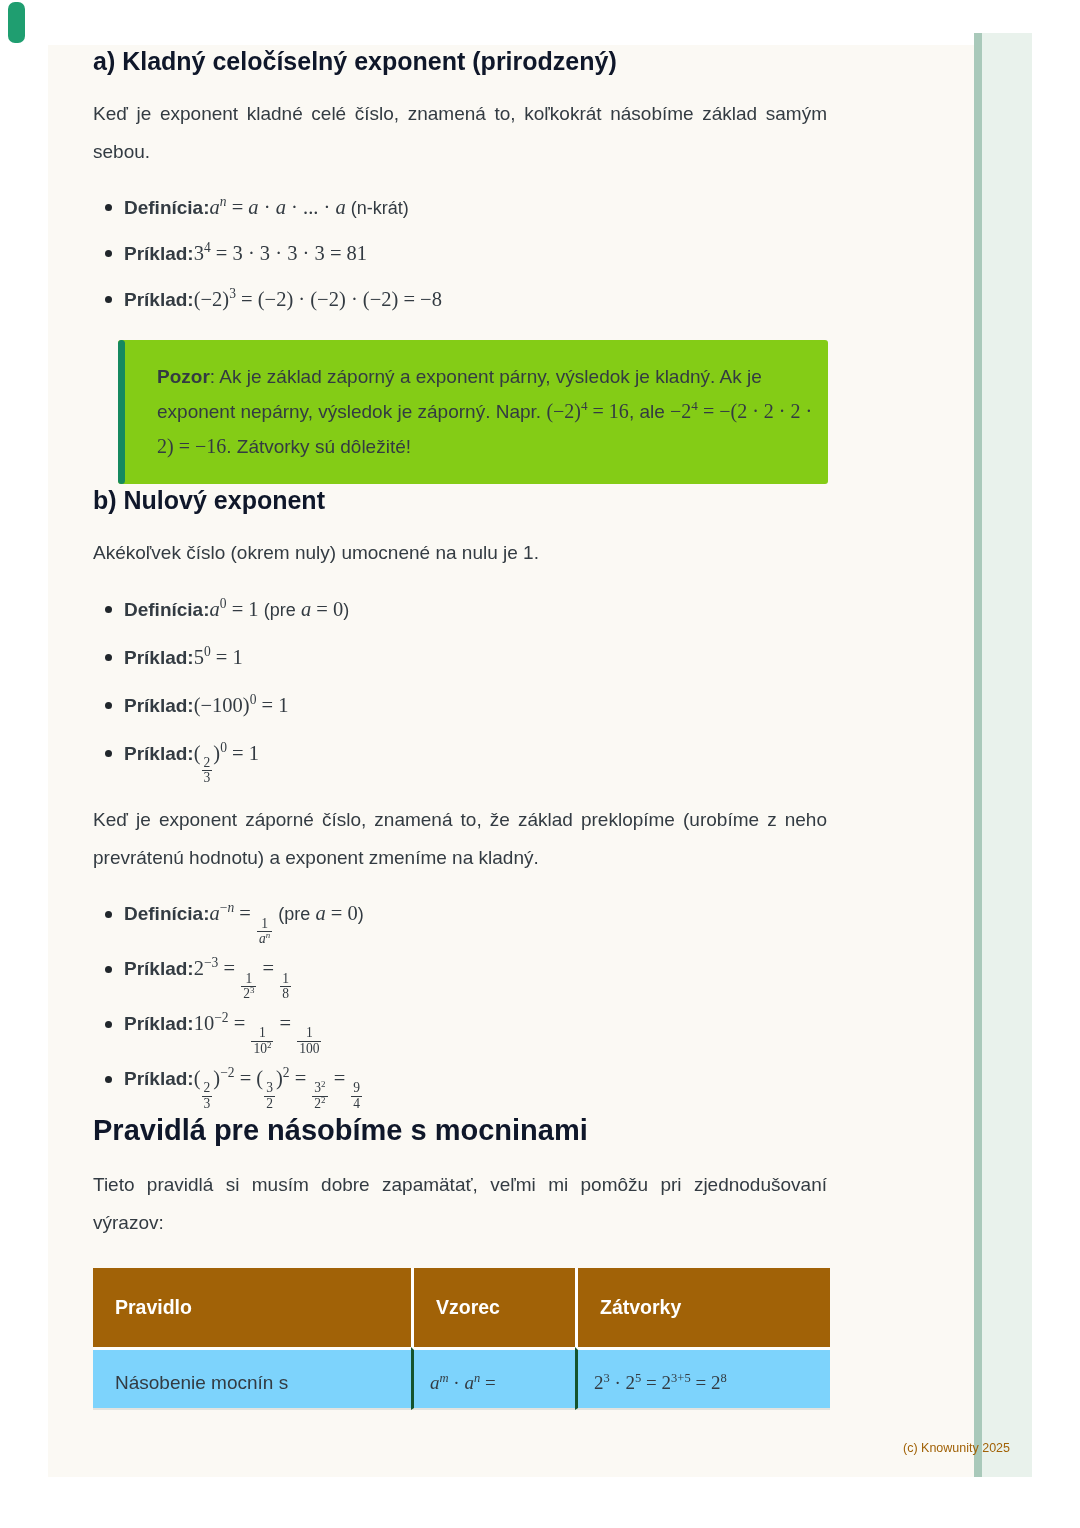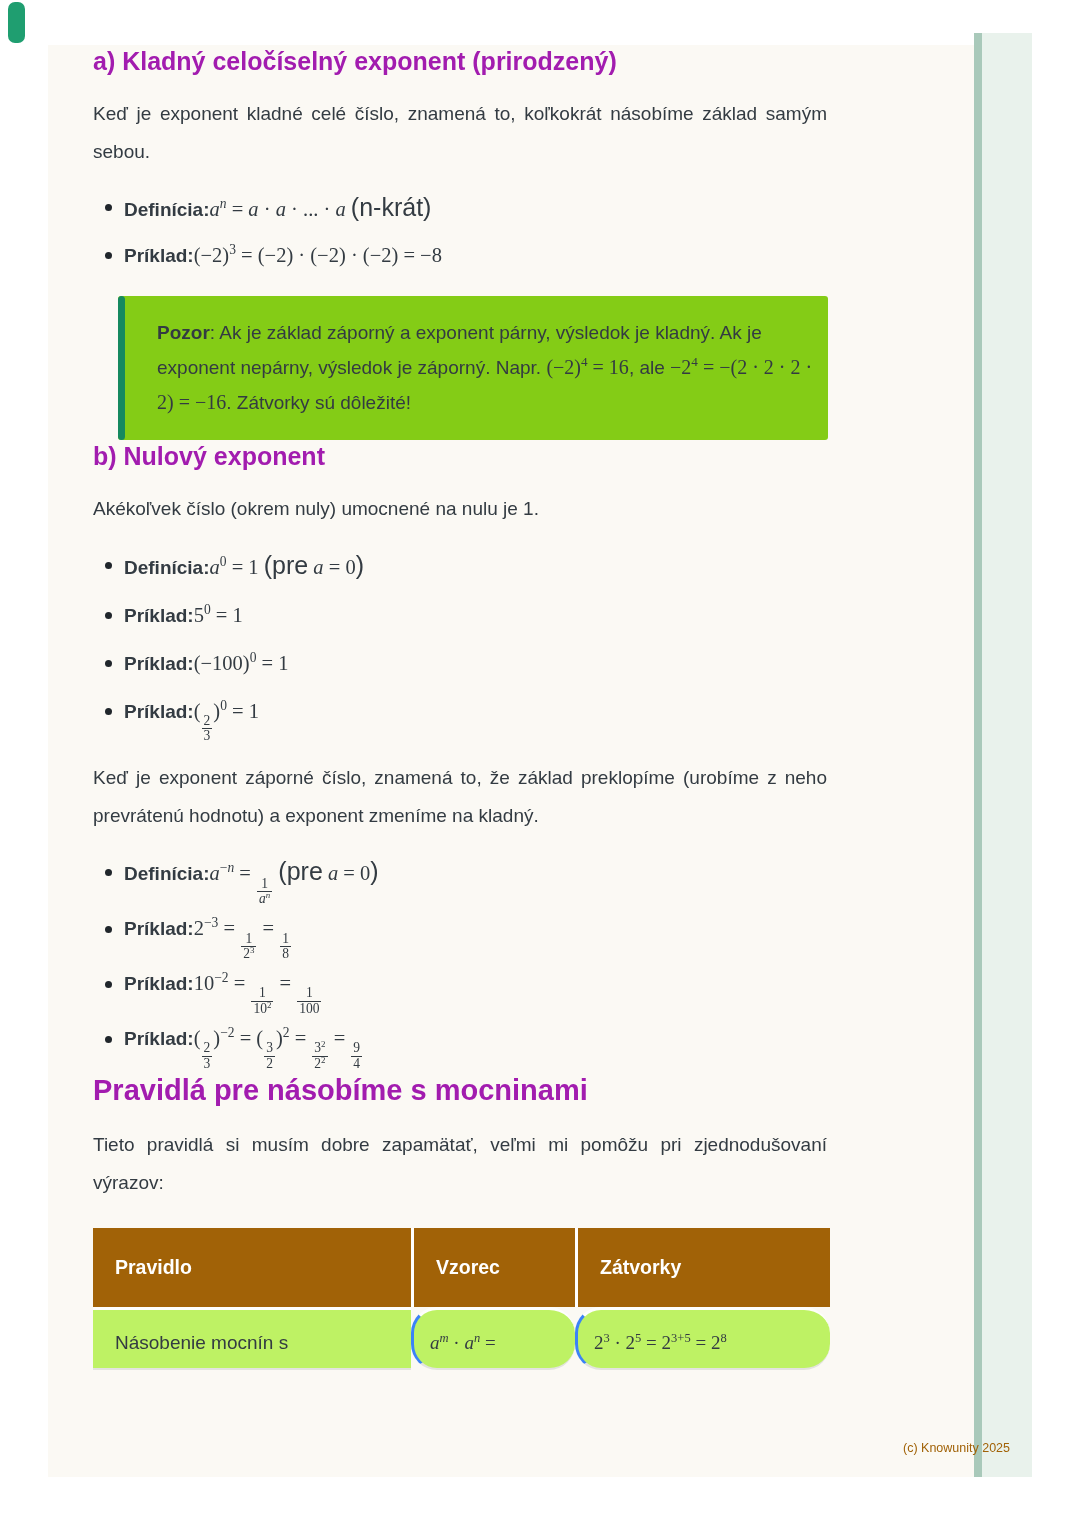--- a/index.html
+++ b/index.html
@@ -20,21 +20,21 @@
   .side-strip{
     position:absolute;left:982px;top:33px;width:50px;height:1444px;
     background:#e9f2ec;
   }
   .page{
     position:absolute;left:48px;top:45px;width:926px;height:1432px;
     background:#fbf9f4;overflow:hidden;
   }
   .content{margin-left:45px;width:734px;}
 
-  h2.sec,h3.sec{color:#a21caf;font-weight:bold;margin:0;line-height:1.35;}
+  h2.sec,h3.sec{color:#0f172a;font-weight:bold;margin:0;line-height:1.35;}
   h3.sec{font-size:25px;}
   h2.sec{font-size:29px;}
   .h3a{margin-top:8px;}
   .h3b{margin-top:38px;}
   .h3c{margin-top:28px;}
   .h2r{margin-top:26px;}
 
   p.body{font-size:19px;line-height:38px;margin:16px 0 0 0;}
   p.just{text-align:justify;}
 
@@ -46,21 +46,21 @@
   .dot{
     position:absolute;left:12px;top:19px;width:7px;height:7px;
     border-radius:50%;background:#20262b;display:inline-block;
   }
   ul.lh44 .dot,ul.lh46 .dot{top:20px;}
   .bl{font-weight:bold;font-size:19px;margin-right:0;}
 
   .m{font-family:"Liberation Serif","DejaVu Serif",serif;font-size:20.5px;font-style:normal;}
   .m i{font-style:italic;}
   .m sup{font-size:0.66em;line-height:0;vertical-align:super;}
-  .sans{font-family:"Liberation Sans","DejaVu Sans",sans-serif;font-size:25px;font-style:normal;}
+  .sans{font-family:"Liberation Sans","DejaVu Sans",sans-serif;font-size:18px;font-style:normal;}
   .fr{
     display:inline-flex;flex-direction:column;align-items:center;
     vertical-align:-0.55em;line-height:1.05;font-size:0.66em;margin:0 1px;
   }
   .ft,.fb{padding:0 2px;}
   .fb{border-top:1.4px solid #333b42;}
 
   .callout{
     position:relative;margin:17px 0 0 25px;width:659px;
     background:#84cc16;border-radius:3px;
@@ -80,26 +80,26 @@
   table.rules col.c1{width:318px;}
   table.rules col.c2{width:164px;}
   table.rules col.c3{width:255px;}
   table.rules th{
     background:#a16207;color:#ffffff;text-align:left;
     font-size:19.5px;font-weight:bold;
     padding:28px 0 28px 22px;
   }
   table.rules th+th{border-left:3px solid #ffffff;}
   table.rules td{
-    background:#bef264;font-size:19px;
+    background:#7dd3fc;font-size:19px;
     padding:22px 0 14px 22px;
     border-top:3px solid #fefefc;
     border-bottom:2px solid #e3e3df;
   }
-  table.rules td+td{border-left:3px solid #3b82f6;padding-left:16px;border-radius:26px;}
+  table.rules td+td{border-left:3px solid #14532d;padding-left:16px;}
 
   .copyright{
     position:absolute;left:903px;top:1441px;z-index:5;
     font-size:12.5px;color:#a16207;
   }
 </style>
 </head>
 <body>
 
 <div class="corner-bar"></div>
@@ -107,20 +107,23 @@
 <div class="side-strip"></div>
 
 <div class="page">
   <div class="content">
 
     <h3 class="sec h3a">a) Kladný celočíselný exponent (prirodzený)</h3>
     <p class="body just">Keď je exponent kladné celé číslo, znamená to, koľkokrát násobíme základ samým sebou.</p>
     <ul class="blist lh45">
       <li>
         <span class="dot"></span><span class="bl">Definícia:</span><span class="m"><i>a</i><sup><i>n</i></sup> = <i>a</i> · <i>a</i> · ... · <i>a</i> <span class="sans">(n-krát)</span></span>
+      </li>
+      <li>
+        <span class="dot"></span><span class="bl">Príklad:</span><span class="m">3<sup>4</sup> = 3 · 3 · 3 · 3 = 81</span>
       </li>
       <li>
         <span class="dot"></span><span class="bl">Príklad:</span><span class="m">(−2)<sup>3</sup> = (−2) · (−2) · (−2) = −8</span>
       </li>
     </ul>
 
     <div class="callout">
       <span class="callout-bar"></span>
       <p><b>Pozor</b>: Ak je základ záporný a exponent párny, výsledok je kladný. Ak je exponent nepárny, výsledok je záporný. Napr. <span class="m">(−2)<sup>4</sup> = 16</span>, ale <span class="m">−2<sup>4</sup> = −(2 · 2 · 2 · 2) = −16</span>. Zátvorky sú dôležité!</p>
     </div>

